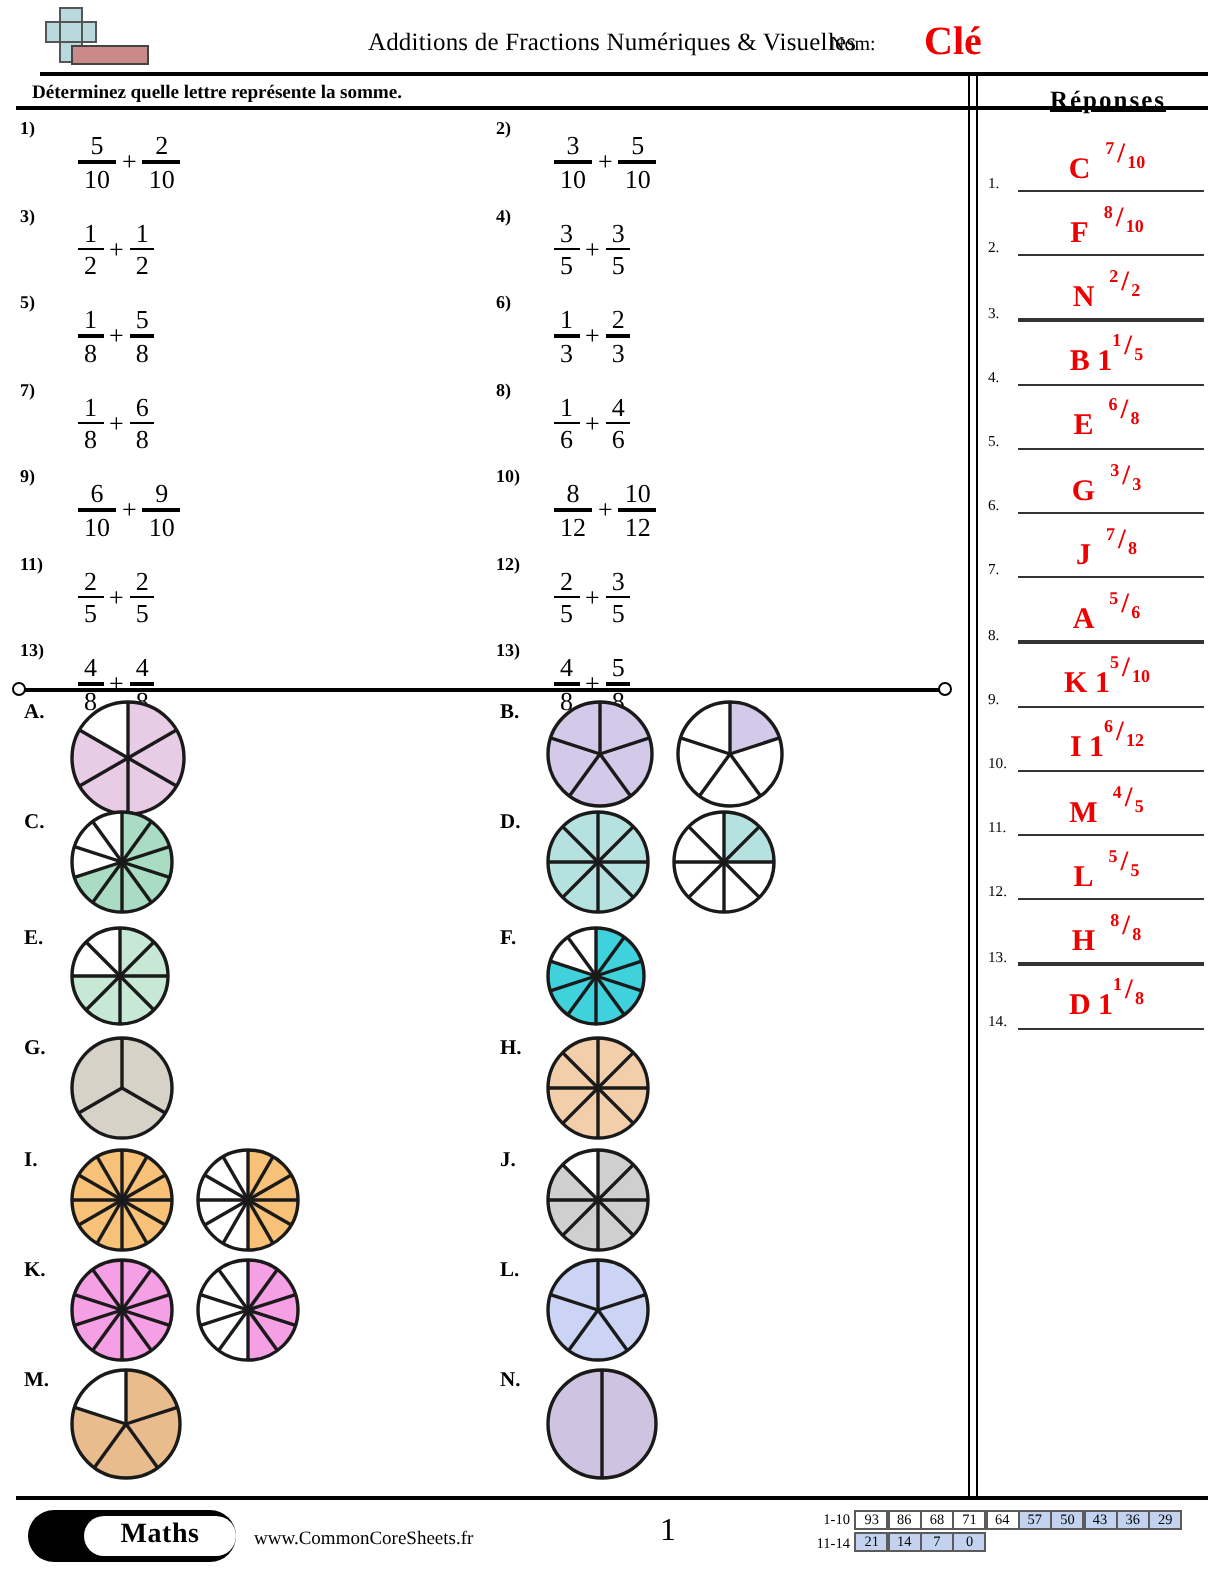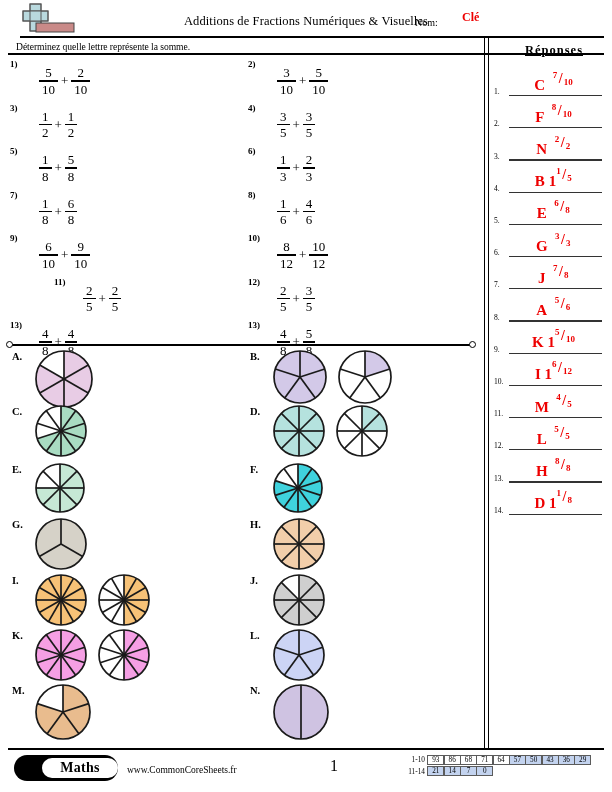--- a/index.html
+++ b/index.html
@@ -19,29 +19,29 @@
     height: 38px;
   }
   #logo { position:absolute; left:22px; top:3px; width:62px; height:33px; }
   #title {
     position:absolute; left:0; right:0; top:14px;
     text-align:center; font-size:12.5px; letter-spacing:.1px;
   }
   #nom-label { position:absolute; left:415px; top:17px; font-size:10px; }
   #nom-value {
     position:absolute; left:462px; top:10px;
-    font-size:12px; font-weight:bold; color:#ee0000;
+    font-size:20px; font-weight:bold; color:#ee0000;
     font-family:"Liberation Serif", serif;
   }
   #header-rule { position:absolute; left:20px; right:8px; top:36px; height:2px; background:#000; }
 
   
   #instruction {
     position:absolute; left:16px; top:41px;
-    font-size:9.6px; font-weight:normal;
+    font-size:9.6px; font-weight:bold;
     font-family:"Liberation Serif", serif;
     letter-spacing:-.05px;
   }
   #instr-rule { position:absolute; left:8px; right:8px; top:53px; height:1.6px; background:#000; }
 
   
   #answer-panel {
     position:absolute; left:484px; top:38px; width:128px; height:710px;
   }
   .vline { position:absolute; top:0; width:1.2px; height:710px; background:#000; }
@@ -307,21 +307,21 @@
           <span class="den">12</span>
         </span>
         <span class="plus">+</span>
         <span class="frac">
           <span class="num">10</span>
           <span class="bar"></span>
           <span class="den">12</span>
         </span>
       </span>
     </div>
-    <div class="prob" style="left: 10px; top: 275.5px; margin-left: 44px;">
+    <div class="prob" style="left: 10px; top: 275.5px;">
       <span class="prob-num">11)</span>
       <span class="expr">
         <span class="frac">
           <span class="num">2</span>
           <span class="bar"></span>
           <span class="den">5</span>
         </span>
         <span class="plus">+</span>
         <span class="frac">
           <span class="num">2</span>

